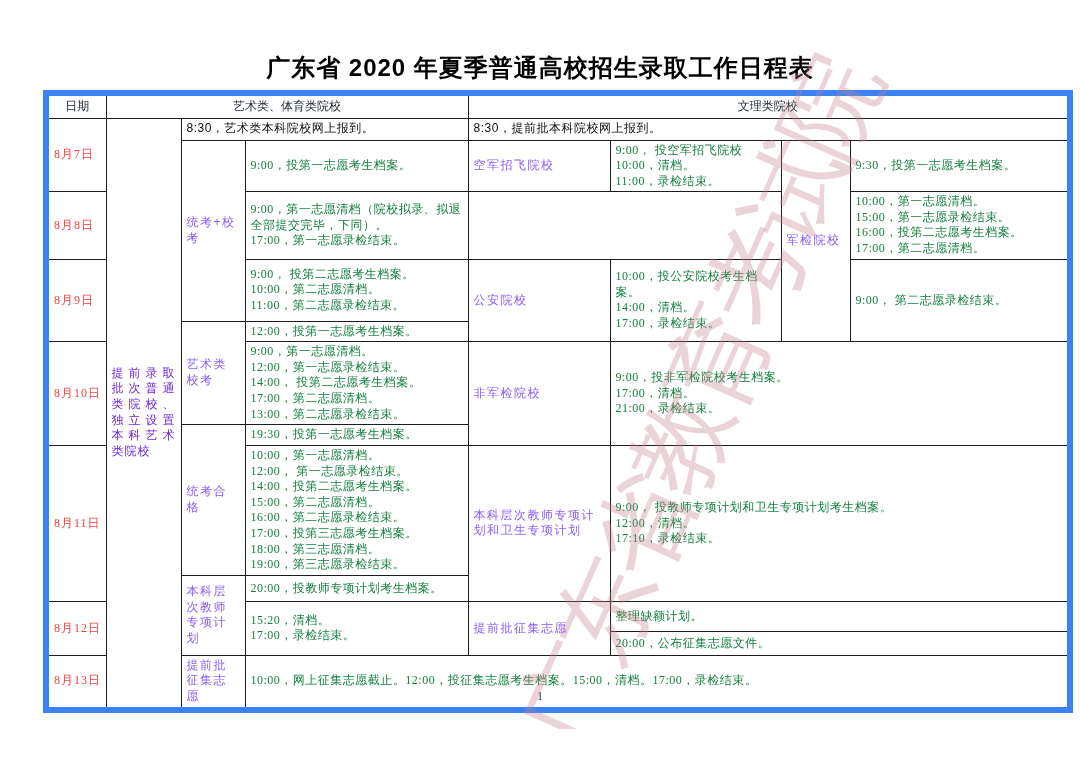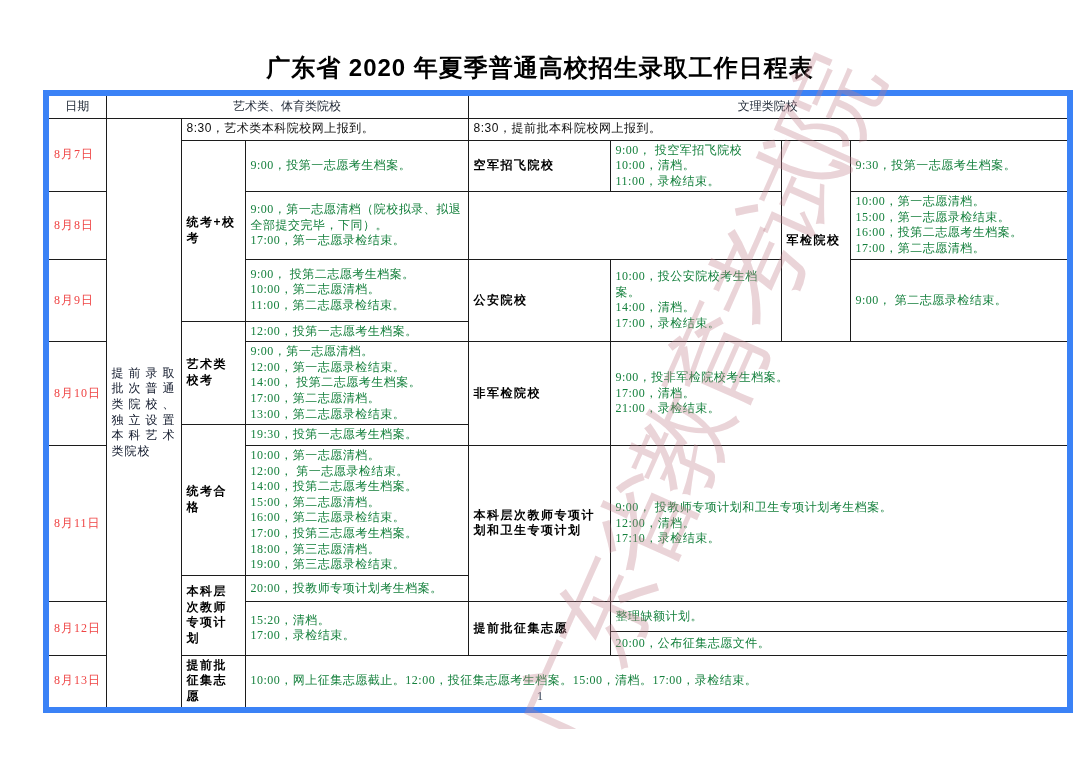--- a/index.html
+++ b/index.html
@@ -55,27 +55,27 @@
     letter-spacing: 1px;
     padding-left: 7px;
     color: #ef4444;
     white-space: nowrap;
   }
   td.batch {
     text-align: justify;
     text-align-last: left;
     padding: 4px 6px;
     letter-spacing: 1px;
-    color: #0f172a;
+    color: #6d28d9;
     font-family: Liberation Serif, serif;
   }
   td.cat {
     font-family: "Liberation Sans", sans-serif;
-    font-weight: 700;
-    color: #000000;
+    font-weight: 400;
+    color: #8b5cf6;
     letter-spacing: 1.5px;
     padding: 3px 5px;
   }
   td.detail {
     white-space: pre-line;
     letter-spacing: 0.5px;
     padding: 3px 7px;
     color: #15803d;
   }
   td.checkin {

